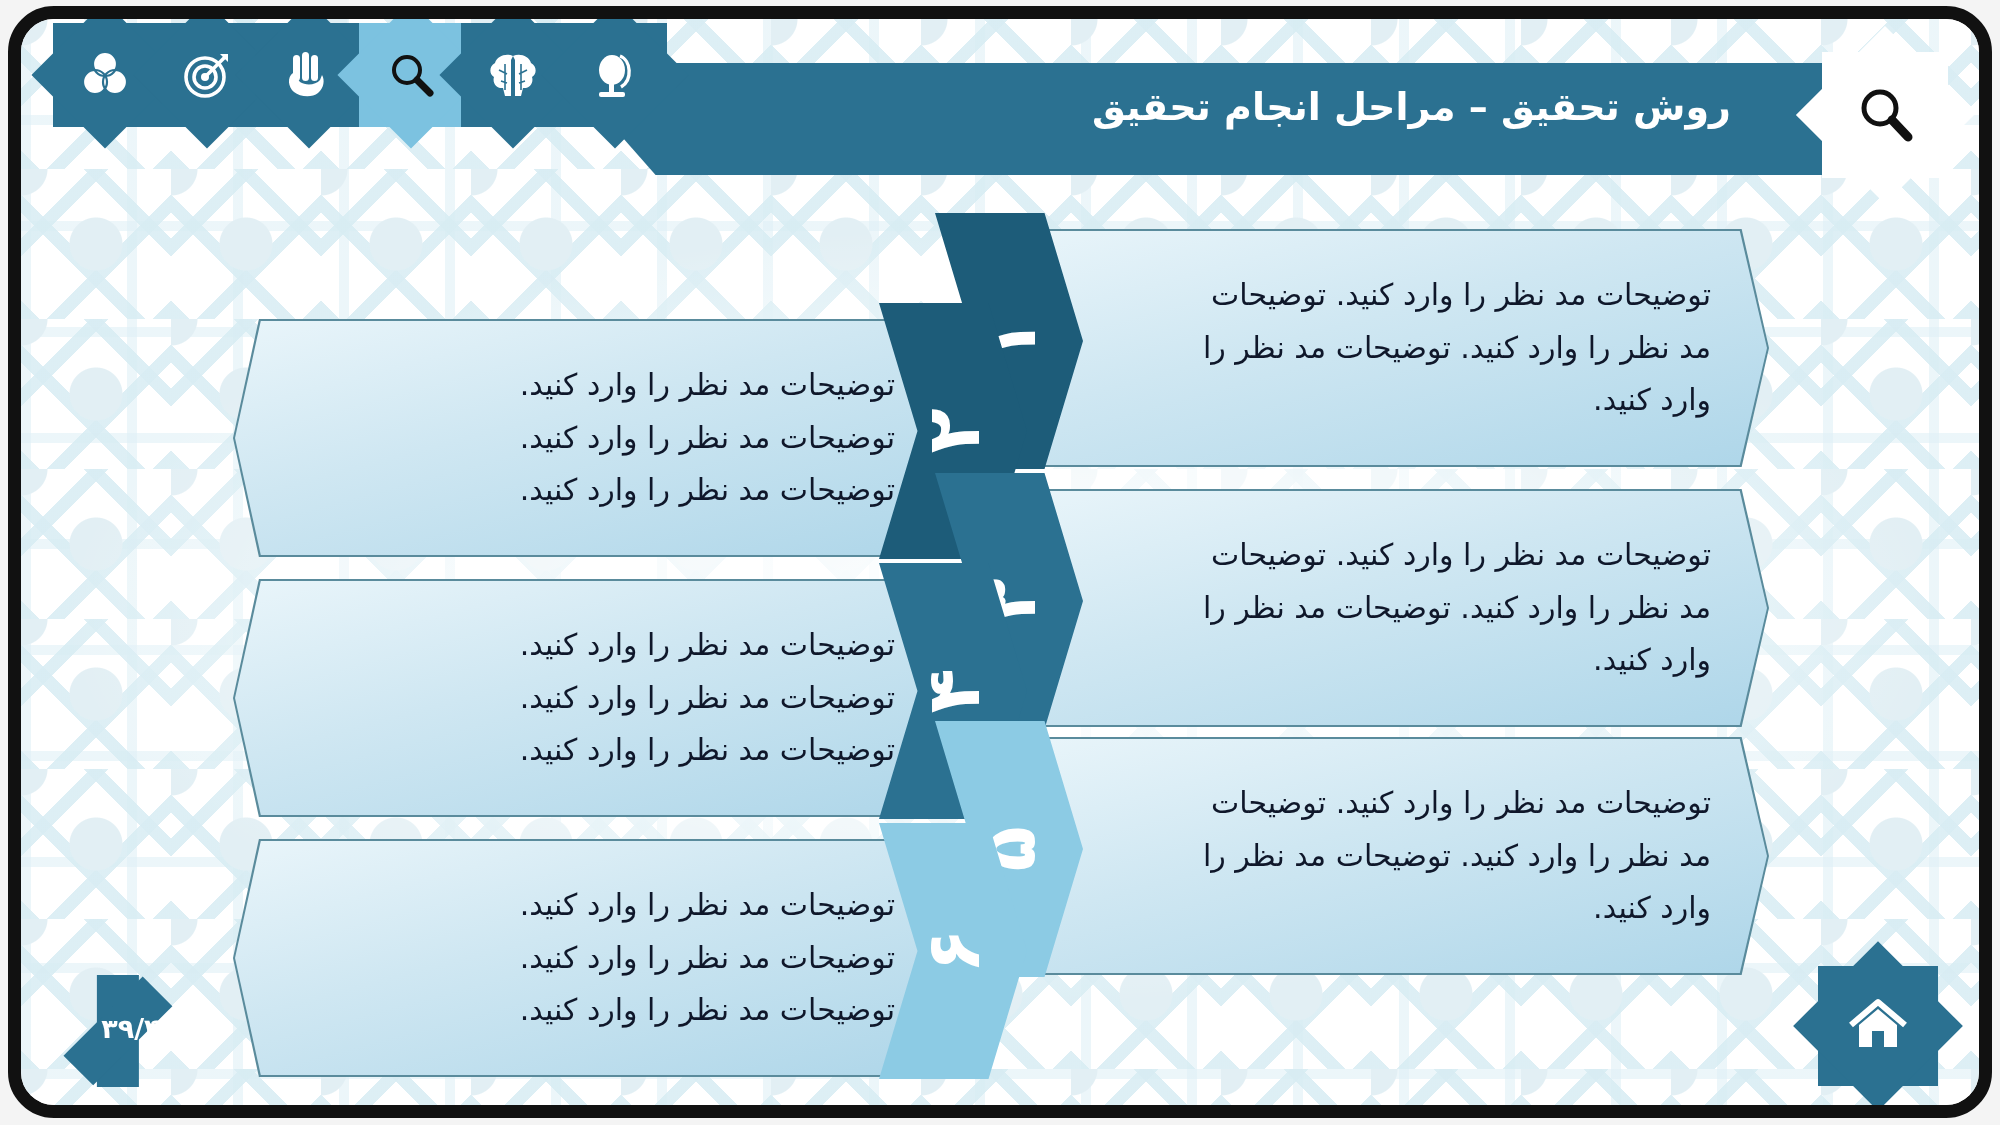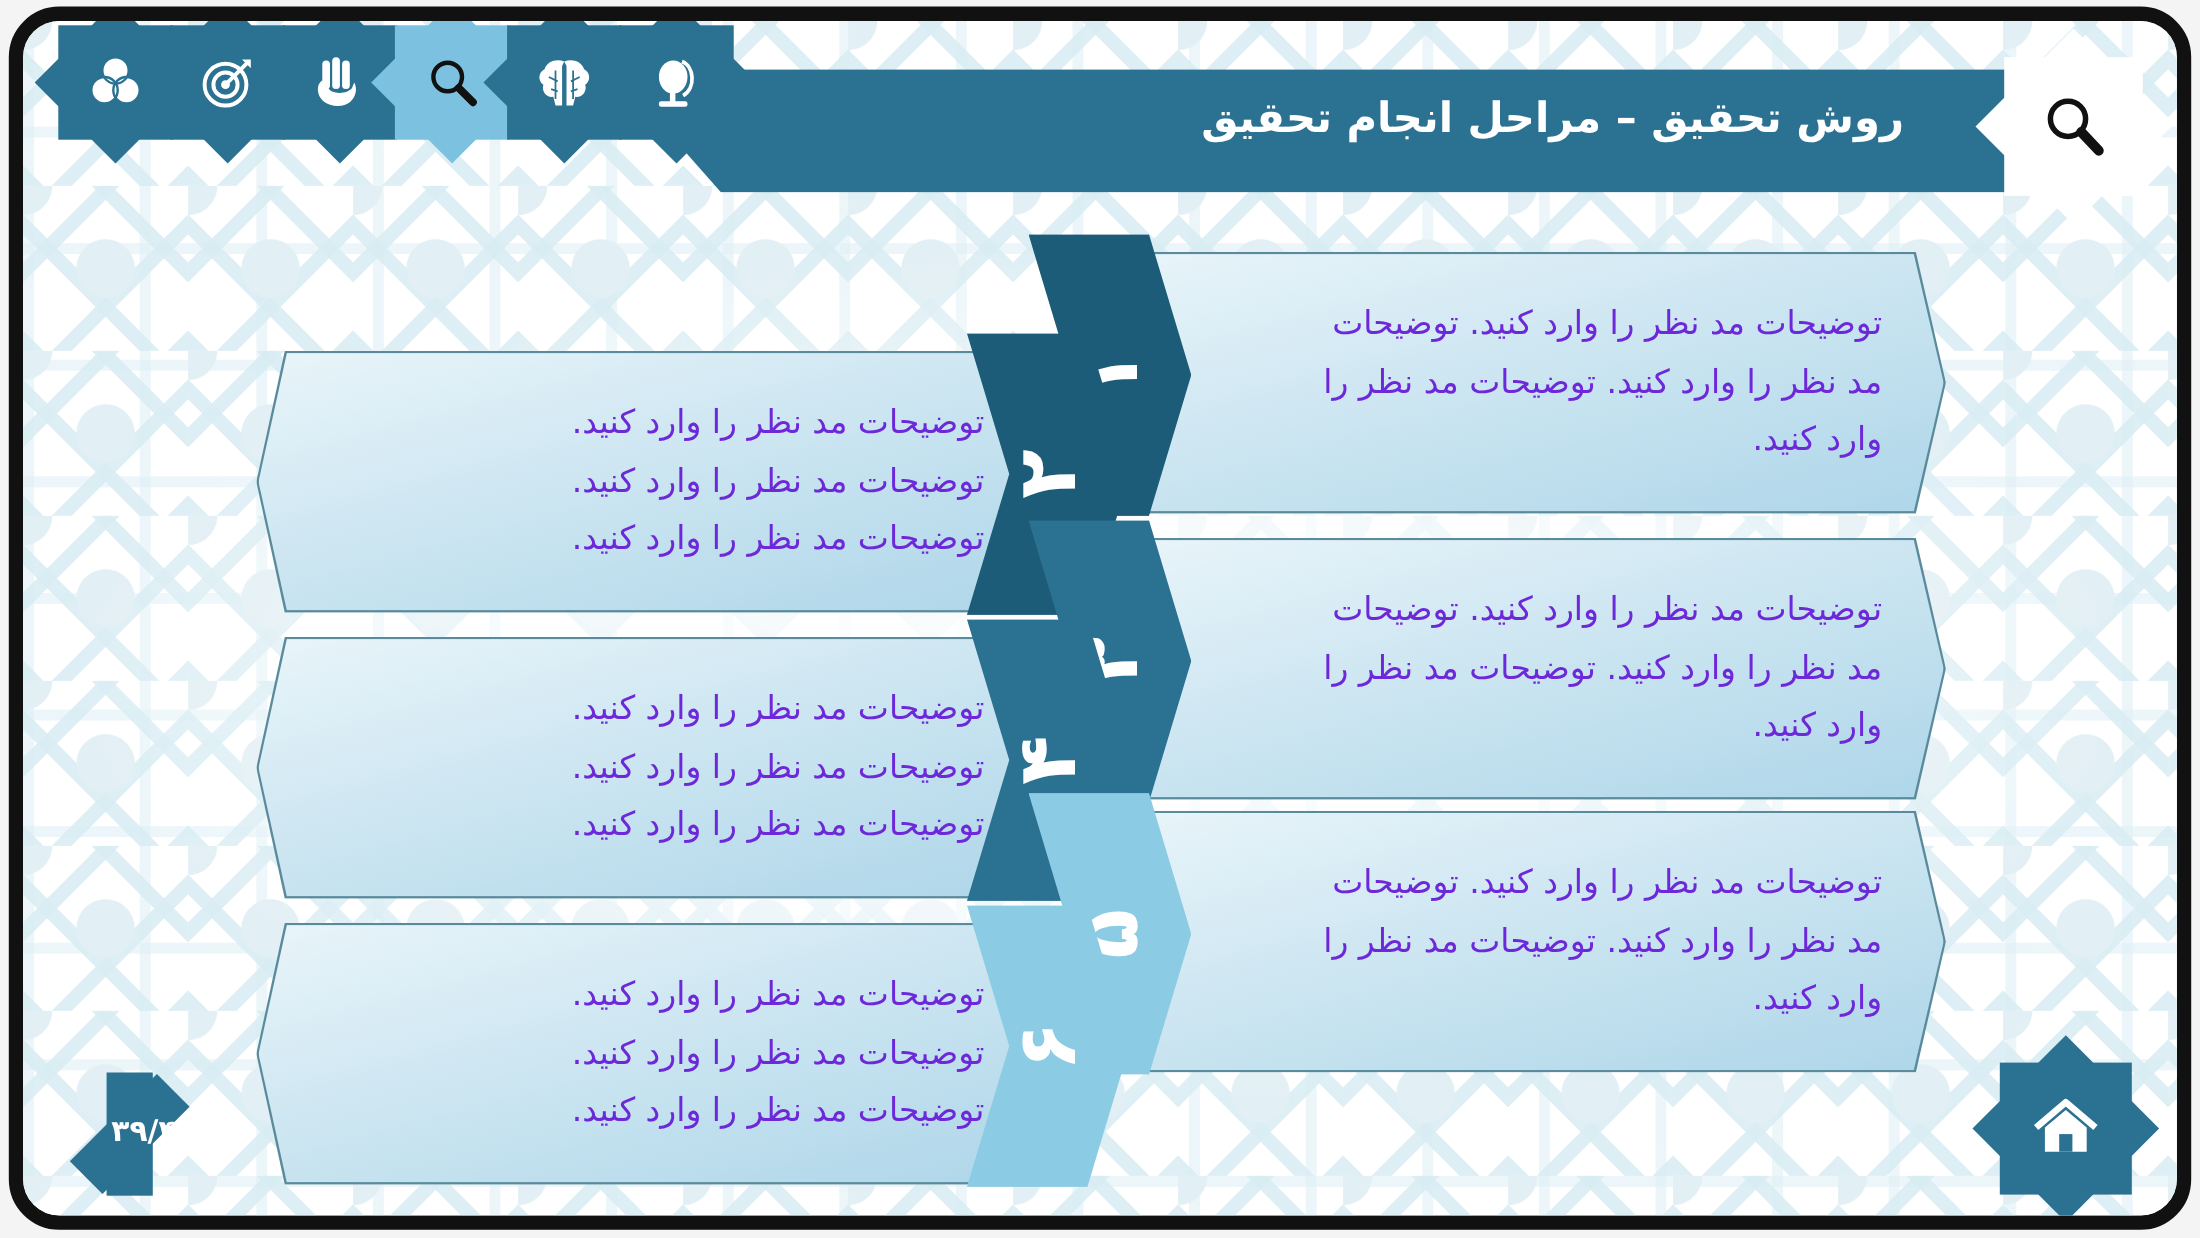--- a/index.html
+++ b/index.html
@@ -114,21 +114,21 @@
   }
   .hex-in{
     position:absolute; inset:2px;
     clip-path:polygon(3.6% 0, 96.4% 0, 100% 50%, 96.4% 100%, 3.6% 100%, 0 50%);
     background:linear-gradient(165deg,#e9f5fa 0%,#cfe7f2 42%,#aed6e9 100%);
   }
   .hex-text{
     position:absolute; inset:0;
     display:flex; align-items:center;
     direction:rtl; text-align:right;
-    color:#6d28d9; font-size:30px; line-height:1.75;
+    color:#0f172a; font-size:30px; line-height:1.75;
     padding:8px 58px 8px 170px;
   }
   .card.left .hex-text{ padding:8px 58px 8px 190px; }
 
   
   .numchev{
     position:absolute; top:-16px; width:148px; height:256px;
     clip-path:polygon(0 0, 74% 0, 100% 50%, 74% 100%, 0 100%, 26% 50%);
     display:flex; align-items:center; justify-content:center;
     color:#ffffff; font-size:74px; font-weight:bold; line-height:1;

